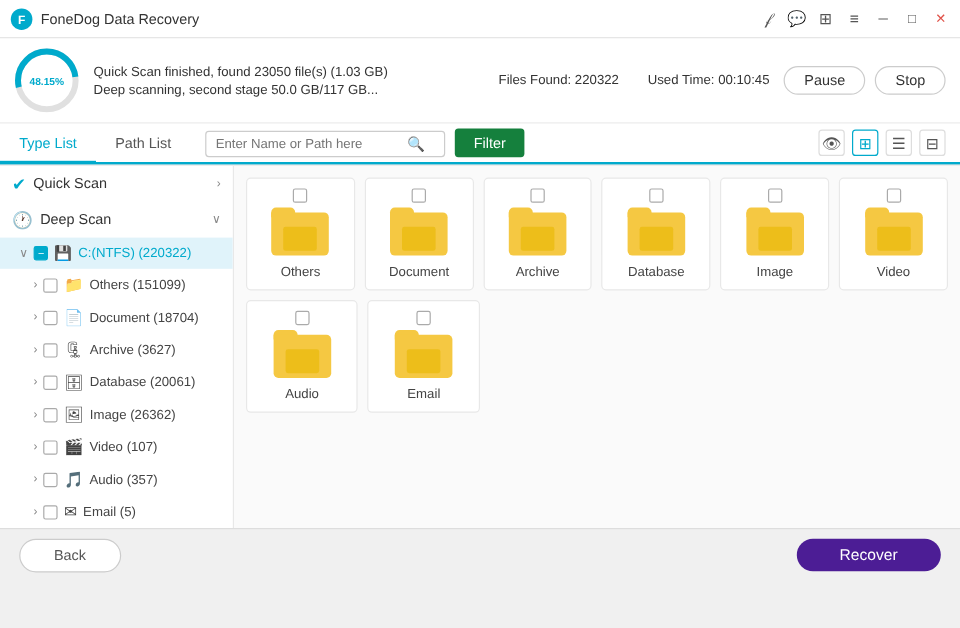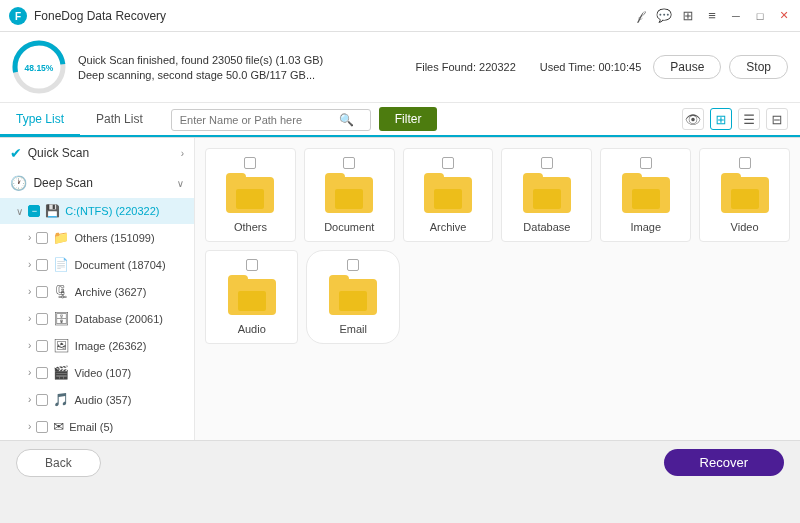--- a/index.html
+++ b/index.html
@@ -69,21 +69,21 @@
     .search-input {
       border: none;
       outline: none;
       font-size: 11px;
       color: #999;
       width: 160px;
       background: transparent;
     }
     .search-icon { color: #aaa; font-size: 12px; }
     .filter-btn {
-      background: #4d7c0f;
+      background: #15803d;
       color: #fff;
       border: none;
       border-radius: 3px;
       padding: 5px 16px;
       font-size: 12px;
       cursor: pointer;
     }
     .view-icons { margin-left: auto; display: flex; gap: 6px; align-items: center; }
     .view-icon { width: 22px; height: 22px; display: flex; align-items: center; justify-content: center; cursor: pointer; border: 1px solid #ddd; border-radius: 3px; color: #555; font-size: 13px; }
     .view-icon.active { border-color: #00aacc; color: #00aacc; }
@@ -468,21 +468,21 @@
           <div class="check-box"></div>
         </div>
         <div class="folder-icon-lg">
           <div class="folder-tab"></div>
           <div class="folder-body"></div>
           <div class="folder-inner"></div>
         </div>
         <span class="file-label">Audio</span>
       </div>
 
-      <div class="file-item" style="flex:0 0 calc(16.66% - 4px); min-width:80px;border-radius:17px;">
+      <div class="file-item" style="flex:0 0 calc(16.66% - 4px); min-width:80px;">
         <div class="file-row">
           <div class="check-box"></div>
         </div>
         <div class="folder-icon-lg">
           <div class="folder-tab"></div>
           <div class="folder-body"></div>
           <div class="folder-inner"></div>
         </div>
         <span class="file-label">Email</span>
       </div>

